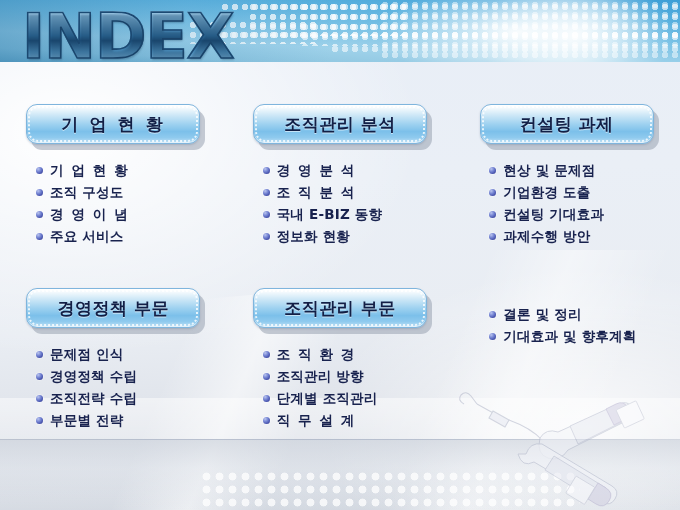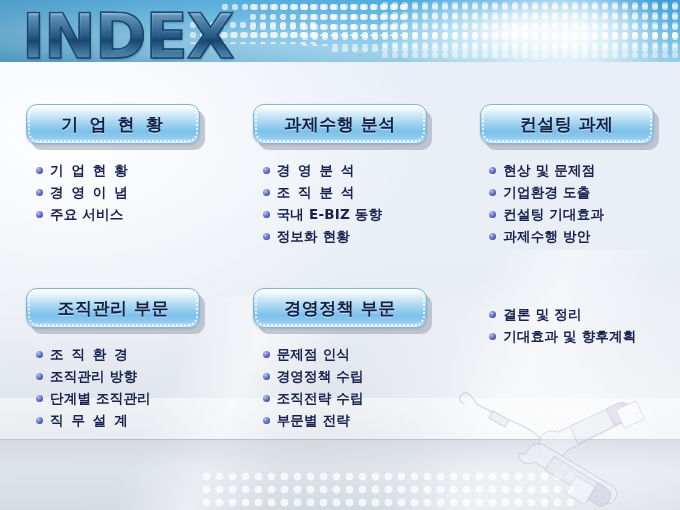--- a/index.html
+++ b/index.html
@@ -236,29 +236,30 @@
   <div id="grid">
       <div class="cell">
         <div class="cap-wrap">
           <div class="cap-shadow"></div>
           <div class="cap">
             <span class="cap-text wide">기 업 현 황</span>
           </div>
         </div>
         <ul class="blist">
           <li><span class="bul"></span><span class="txt spaced">기 업 현 황</span></li>
+          <li><span class="bul"></span><span class="txt">조직 구성도</span></li>
           <li><span class="bul"></span><span class="txt spaced">경 영 이 념</span></li>
           <li><span class="bul"></span><span class="txt">주요 서비스</span></li>
         </ul>
       </div>
       <div class="cell">
         <div class="cap-wrap">
           <div class="cap-shadow"></div>
           <div class="cap">
-            <span class="cap-text">과제수행 분석</span>
+            <span class="cap-text">조직관리 분석</span>
           </div>
         </div>
         <ul class="blist">
           <li><span class="bul"></span><span class="txt spaced">경 영 분 석</span></li>
           <li><span class="bul"></span><span class="txt spaced">조 직 분 석</span></li>
           <li><span class="bul"></span><span class="txt">국내 E-BIZ 동향</span></li>
           <li><span class="bul"></span><span class="txt">정보화 현황</span></li>
         </ul>
       </div>
       <div class="cell">
@@ -272,45 +273,45 @@
           <li><span class="bul"></span><span class="txt">현상 및 문제점</span></li>
           <li><span class="bul"></span><span class="txt">기업환경 도출</span></li>
           <li><span class="bul"></span><span class="txt">컨설팅 기대효과</span></li>
           <li><span class="bul"></span><span class="txt">과제수행 방안</span></li>
         </ul>
       </div>
       <div class="cell">
         <div class="cap-wrap">
           <div class="cap-shadow"></div>
           <div class="cap">
+            <span class="cap-text">경영정책 부문</span>
+          </div>
+        </div>
+        <ul class="blist">
+          <li><span class="bul"></span><span class="txt">문제점 인식</span></li>
+          <li><span class="bul"></span><span class="txt">경영정책 수립</span></li>
+          <li><span class="bul"></span><span class="txt">조직전략 수립</span></li>
+          <li><span class="bul"></span><span class="txt">부문별 전략</span></li>
+        </ul>
+      </div>
+      <div class="cell">
+        <div class="cap-wrap">
+          <div class="cap-shadow"></div>
+          <div class="cap">
             <span class="cap-text">조직관리 부문</span>
           </div>
         </div>
         <ul class="blist">
           <li><span class="bul"></span><span class="txt spaced">조 직 환 경</span></li>
           <li><span class="bul"></span><span class="txt">조직관리 방향</span></li>
           <li><span class="bul"></span><span class="txt">단계별 조직관리</span></li>
           <li><span class="bul"></span><span class="txt spaced">직 무 설 계</span></li>
         </ul>
       </div>
       <div class="cell">
-        <div class="cap-wrap">
-          <div class="cap-shadow"></div>
-          <div class="cap">
-            <span class="cap-text">경영정책 부문</span>
-          </div>
-        </div>
-        <ul class="blist">
-          <li><span class="bul"></span><span class="txt">문제점 인식</span></li>
-          <li><span class="bul"></span><span class="txt">경영정책 수립</span></li>
-          <li><span class="bul"></span><span class="txt">조직전략 수립</span></li>
-          <li><span class="bul"></span><span class="txt">부문별 전략</span></li>
-        </ul>
-      </div>
-      <div class="cell">
         <ul class="blist">
           <li><span class="bul"></span><span class="txt">결론 및 정리</span></li>
           <li><span class="bul"></span><span class="txt">기대효과 및 향후계획</span></li>
         </ul>
       </div>
     </div>
 
 </div>
 
 </body></html>

